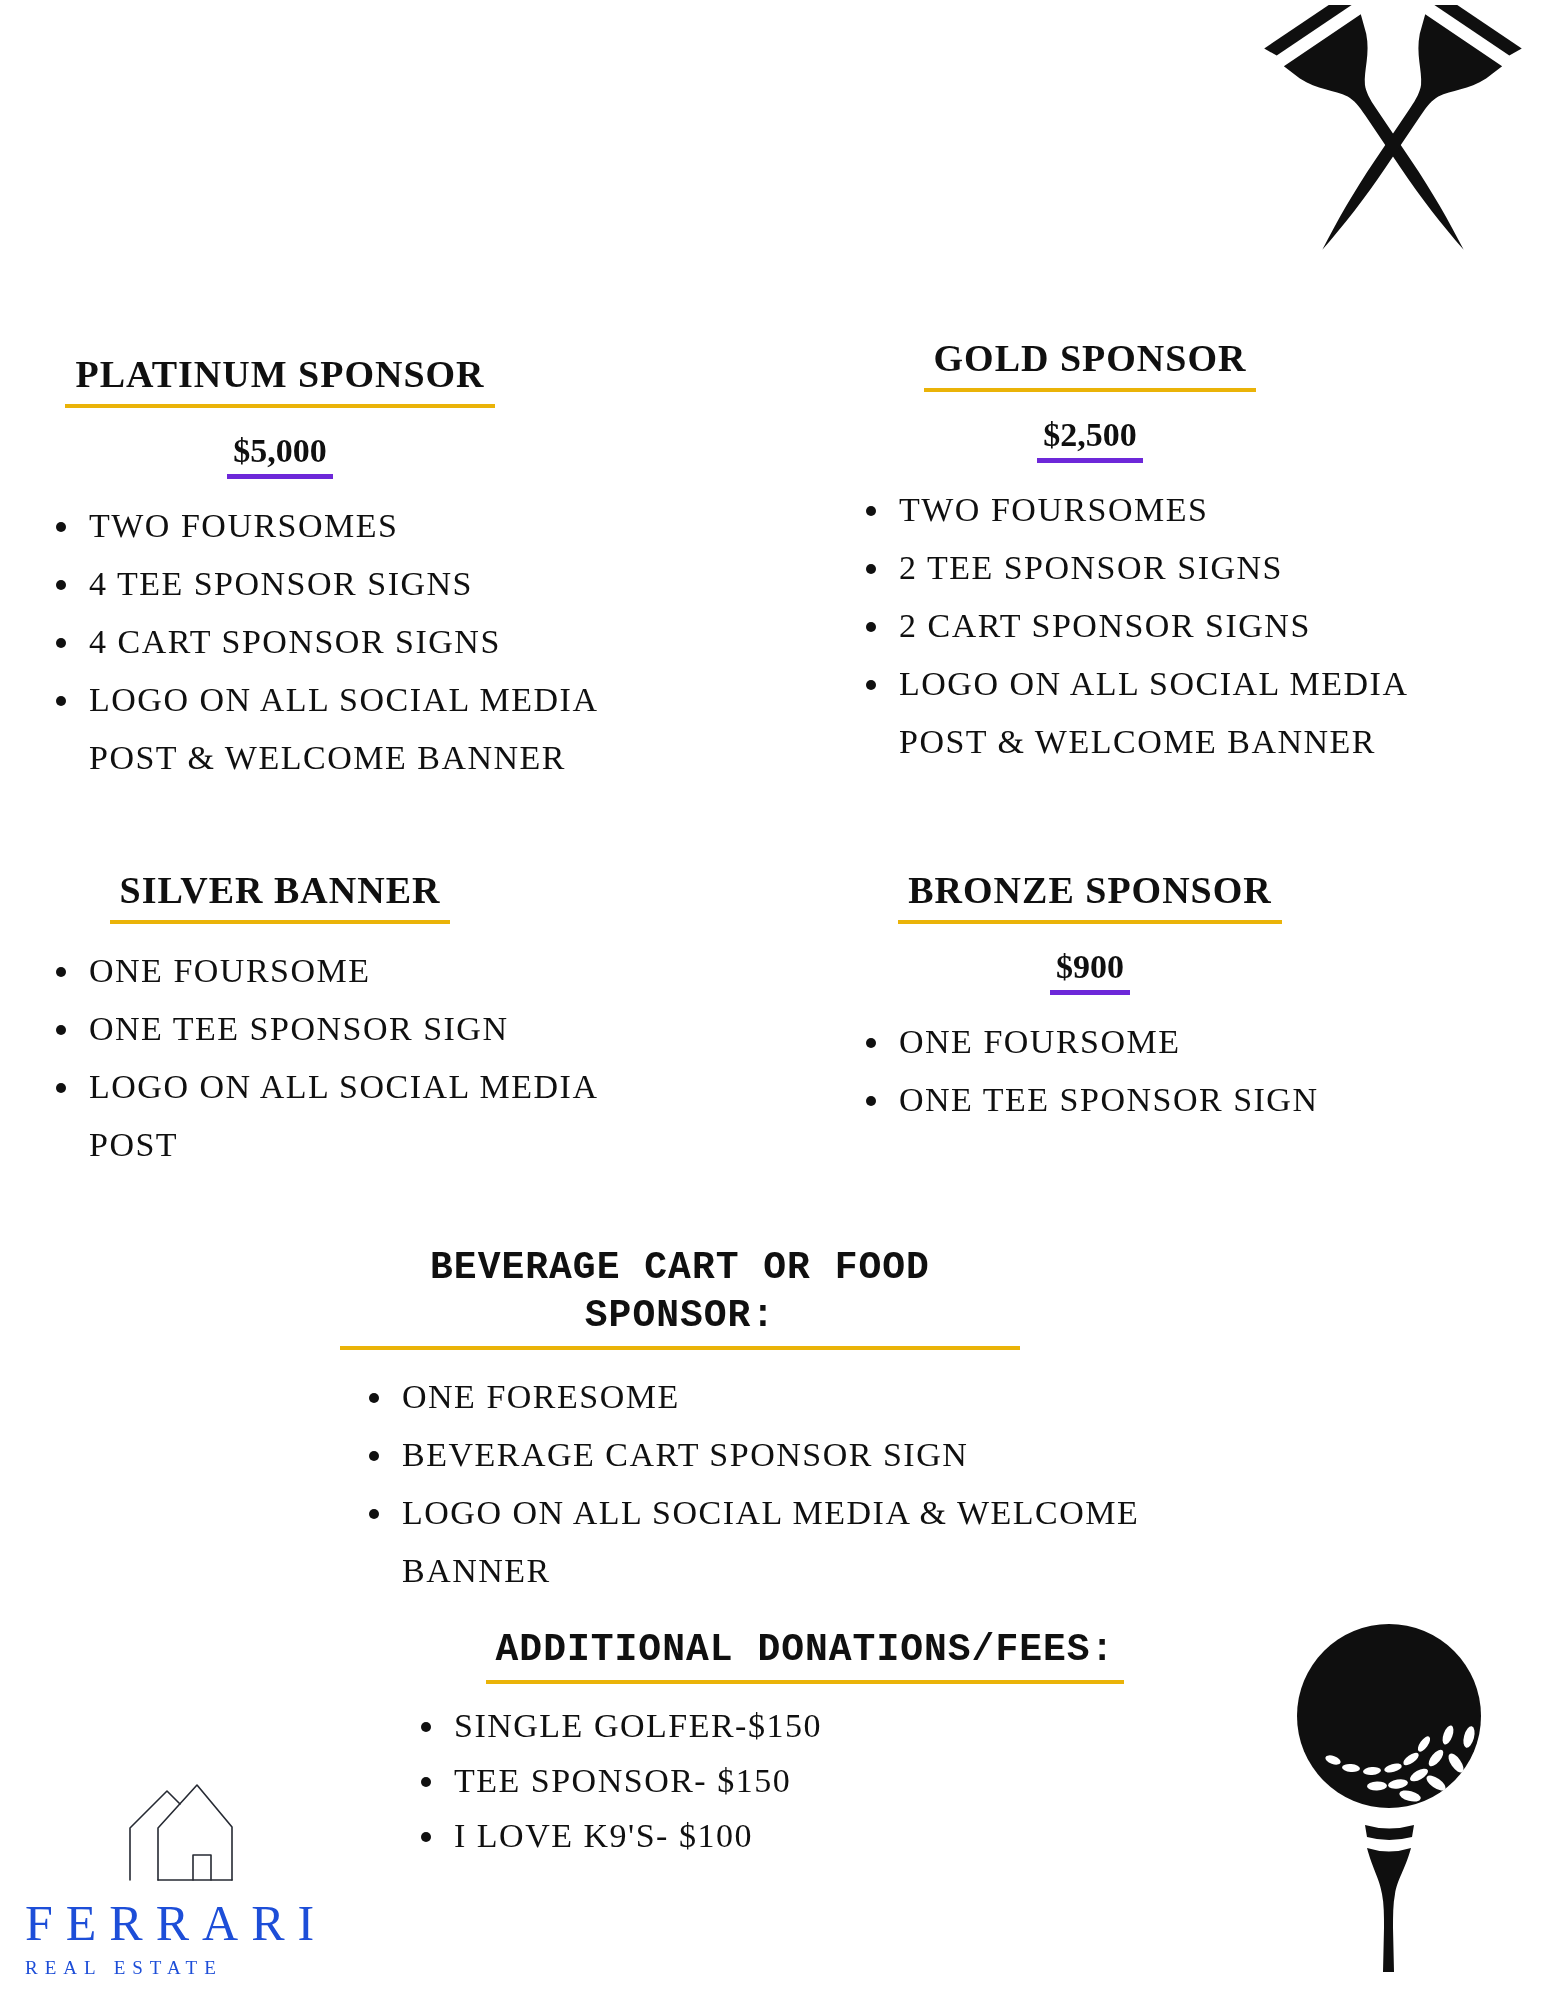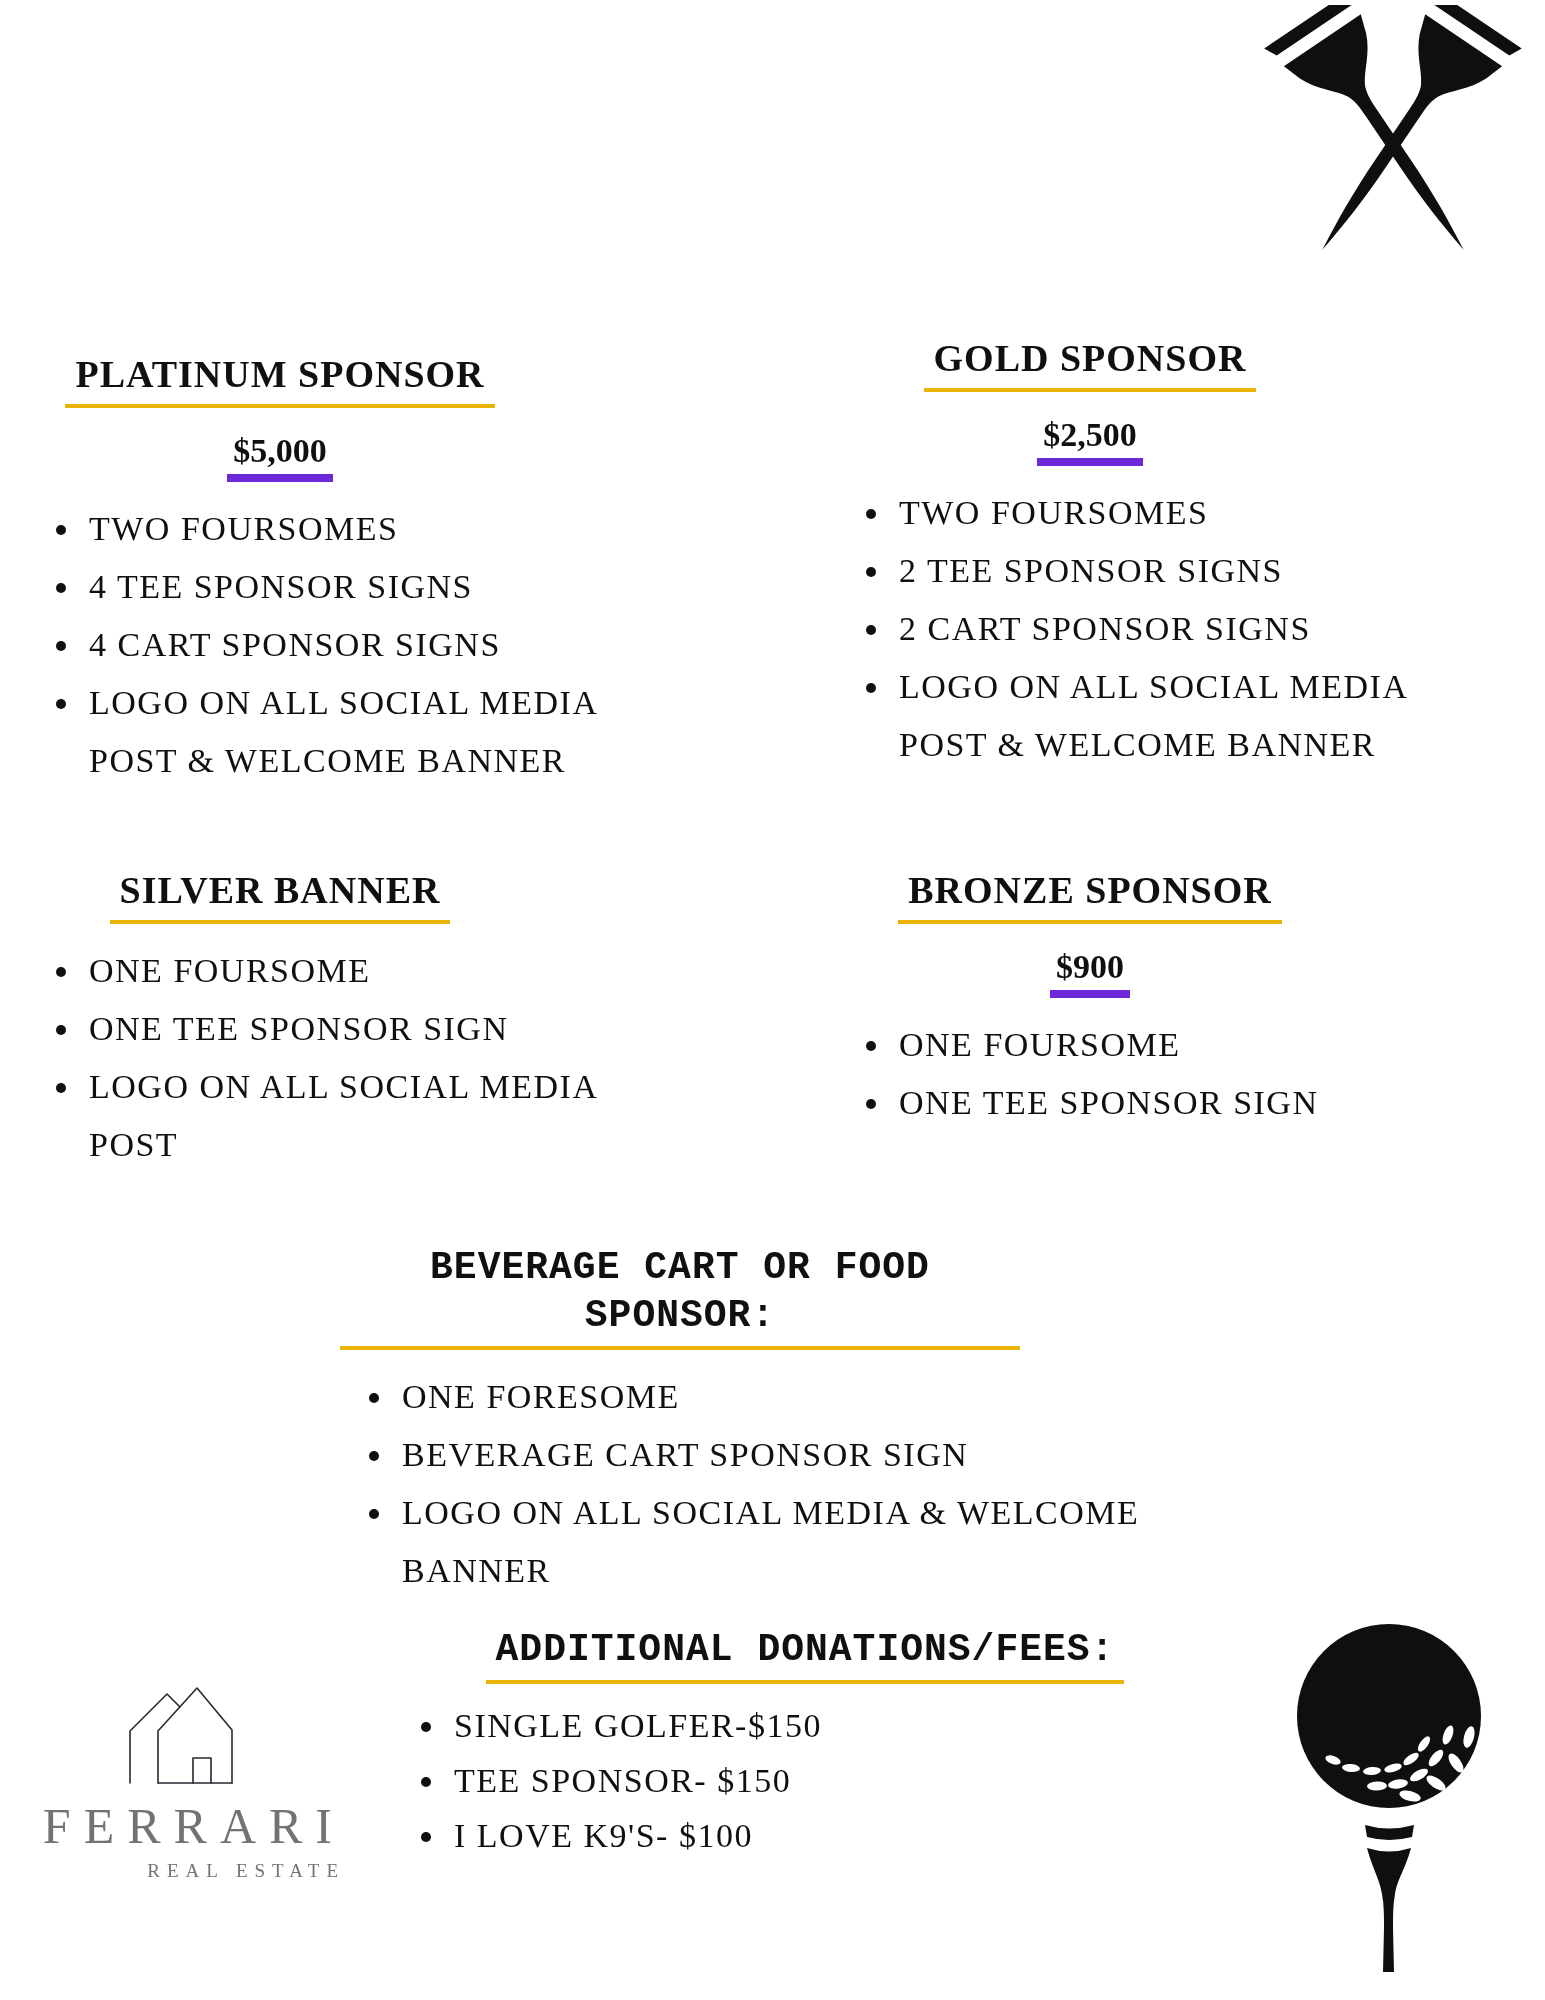--- a/index.html
+++ b/index.html
@@ -17,33 +17,33 @@
   .title-event{font-size:40px;font-weight:700;letter-spacing:4px;line-height:50px;margin-top:4px;}
   .title-main{font-size:92px;font-weight:700;letter-spacing:15px;line-height:98px;margin:2px 0 0 0;}
   
   .tees-icon{position:absolute;left:1245px;top:5px;}
   .ball-icon{position:absolute;left:1293px;top:1620px;}
   
   .tier{position:absolute;width:650px;}
   .sec-head{font-size:38px;font-weight:700;letter-spacing:1px;text-align:center;width:490px;line-height:48px;}
   .sec-head .u{display:inline-block;border-bottom:4px solid #eab308;padding:0 10px 6px 10px;}
   .sec-price{font-size:34px;font-weight:700;text-align:center;width:490px;margin-top:22px;line-height:42px;}
-  .sec-price .u{display:inline-block;border-bottom:8px solid #6d28d9;padding:0 6px 2px 6px;}
+  .sec-price .u{display:inline-block;border-bottom:5px solid #6d28d9;padding:0 6px 2px 6px;}
   ul.benefits{margin:18px 0 0 0;padding:0 0 0 48px;width:600px;
     font-size:34px;line-height:58px;letter-spacing:1.5px;list-style:disc outside;}
   ul.benefits li{padding-left:6px;}
   
   .wide .sec-head{width:100%;font-family:Liberation Mono, monospace;}
   .wide .sec-price{width:100%;}
   #beverage{width:680px;}
   #beverage ul.benefits{width:900px;margin-left:8px;}
   #additional{width:810px;}
   #additional ul.benefits{width:760px;margin-left:0;margin-top:14px;line-height:55px;}
   
-  .logo{position:absolute;left:25px;top:1655px;width:320px;text-align:right;color:#737373;}
+  .logo{position:absolute;left:25px;top:1752px;width:320px;text-align:left;color:#1d4ed8;}
   .logo svg{display:block;margin:28px auto 0 auto;}
   .logo-name{font-size:50px;letter-spacing:13px;line-height:54px;margin-top:14px;font-weight:400;}
   .logo-tagline{font-size:19px;letter-spacing:7px;line-height:22px;margin-top:7px;}
 </style>
 </head>
 <body>
 
 <div class="page">
 
 

